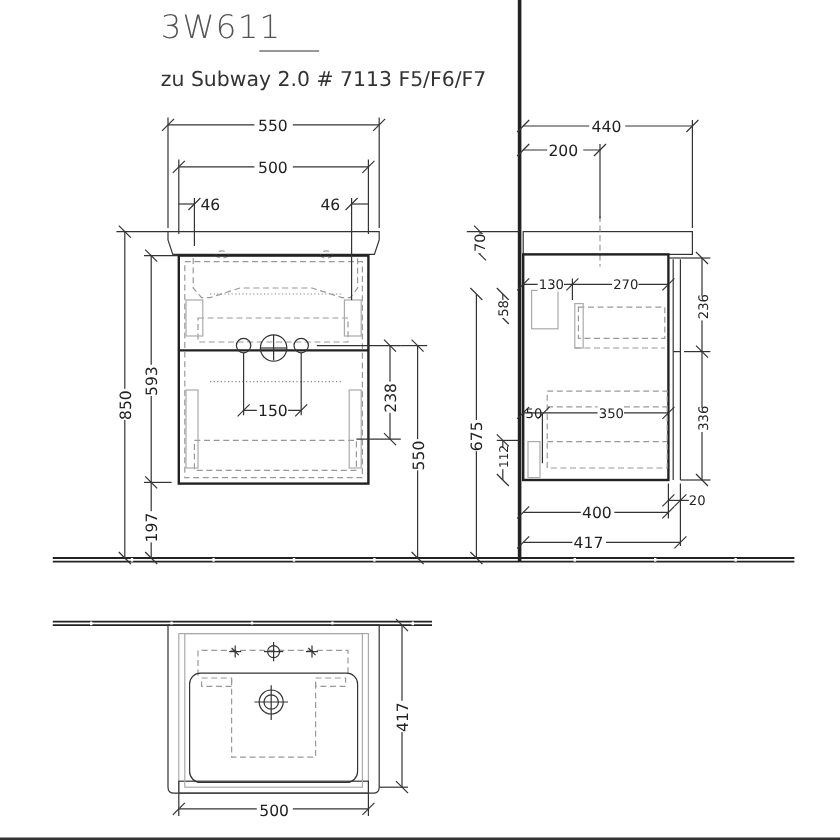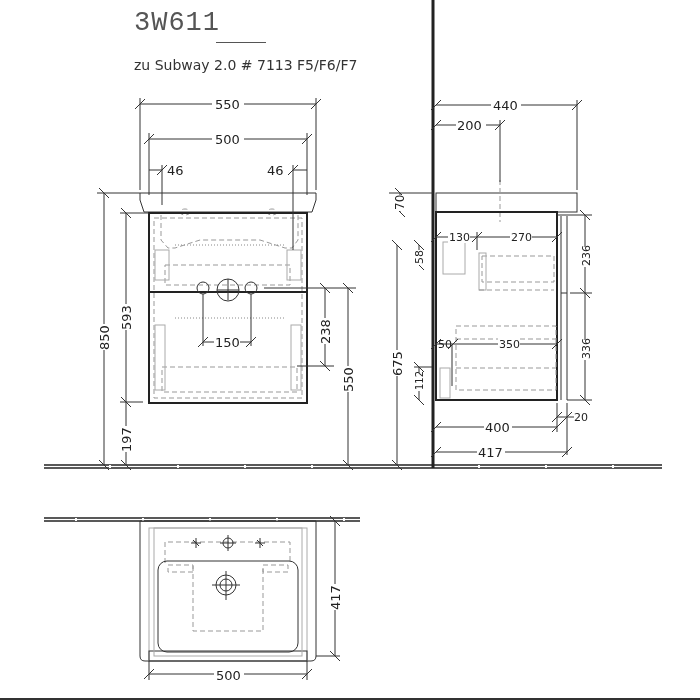--- a/index.html
+++ b/index.html
@@ -1,19 +1,19 @@
 <!DOCTYPE html>
 <html><head>
   <meta charset="utf-8">
   <style>
     html, body { margin: 0; padding: 0; background: #ffffff; }
     body { width: 700px; height: 700px; position: relative; overflow: hidden; font-family: "DejaVu Sans", sans-serif; }
-    .title { position: absolute; left: 134px; top: 8px; font-size: 27px; color: #555; letter-spacing: 1px; font-weight: 300; font-family: Liberation Mono, monospace; }
+    .title { position: absolute; left: 134px; top: 8px; font-size: 27px; color: #555; letter-spacing: 1px; font-weight: 300; }
     .title-underline { position: absolute; left: 216px; top: 42px; width: 50px; height: 1px; background: #555; }
-    .subtitle { position: absolute; left: 134px; top: 57px; font-size: 14px; color: #333; }
+    .subtitle { position: absolute; left: 134px; top: 57px; font-size: 17px; color: #333; }
     svg { position: absolute; left: 0; top: 0; }
     .dim { font-family: "DejaVu Sans", sans-serif; font-size: 13px; fill: #222; }
     .ln { stroke: #333; stroke-width: 1; fill: none; }
     .thick { stroke: #222; stroke-width: 2; fill: none; }
     .dash { stroke: #999; stroke-width: 1; fill: none; stroke-dasharray: 5 3; }
     .light { stroke: #aaa; stroke-width: 1; fill: none; }
     .dot { stroke: #888; stroke-width: 1; fill: none; stroke-dasharray: 1 2; }
   </style>
 </head>
 <body>

